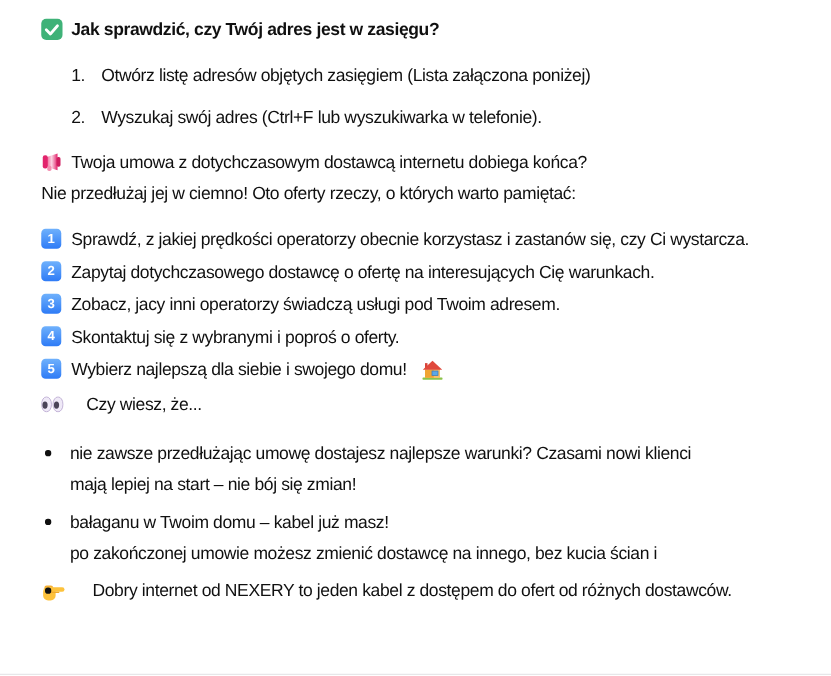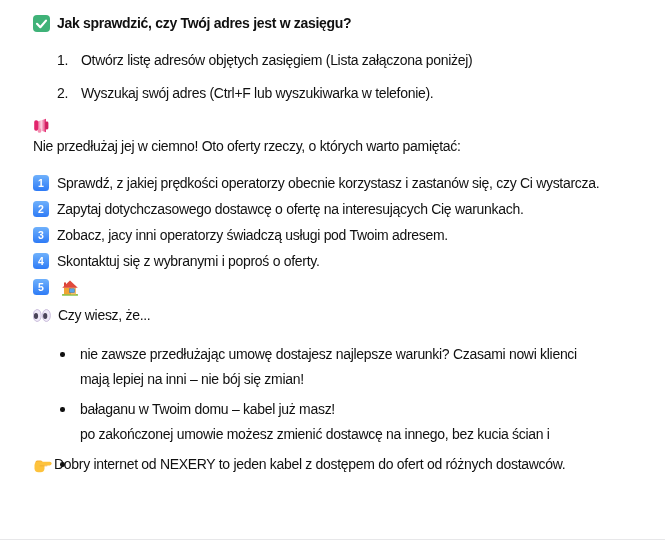--- a/index.html
+++ b/index.html
@@ -32,32 +32,32 @@
   .step{height:26px;gap:8px;}
   .keycap{
     width:16px;height:16px;border-radius:3.5px;flex:0 0 auto;
     background:linear-gradient(180deg,#6fb1fc,#2e7bf6);
     color:#fff;font-size:10.5px;font-weight:bold;letter-spacing:0;
     display:flex;align-items:center;justify-content:center;
   }
   .step .trail{margin-left:4px;}
 
   
-  .question{margin-top:2px;height:26px;gap:7px;text-align:center;}
+  .question{margin-top:2px;height:26px;gap:18px;text-align:center;}
 
   
   .facts{margin-top:14px;}
-  .fact{position:relative;margin-left:47px;margin-bottom:5px;line-height:25px;}
+  .fact{position:relative;margin-left:23px;margin-bottom:5px;line-height:25px;}
   .fact::before{
     content:"";position:absolute;left:-20px;top:10px;
     width:4.5px;height:4.5px;border-radius:50%;background:#101010;
   }
 
   
-  .footer{margin-top:4px;gap:2px;line-height:25px;}
+  .footer{margin-top:4px;gap:22px;line-height:25px;}
 
   
   .emoji-check{width:17px;height:17px;border-radius:4px;background:#3fb278;}
 </style>
 </head>
 <body>
 
 <div class="doc">
 
   <div class="row heading nowrap">
@@ -90,20 +90,21 @@
                 <stop offset="0.45" stop-color="#fbd3e2"></stop>
                 <stop offset="1" stop-color="#e2246c"></stop>
           </linearGradient>
             </defs>
           <polygon points="4.5,4.5 13,1.8 13,15.2 4.5,12.5" fill="url(#mgrad)"></polygon>
           <rect x="1.2" y="3.2" width="4" height="10.6" rx="1.8" fill="#e2246c"></rect>
           <rect x="12.2" y="4.6" width="3.2" height="7.8" rx="1.4" fill="#cf1e60"></rect>
           <rect x="4.8" y="11.5" width="3.4" height="4.3" rx="1.4" fill="#f48fb1"></rect>
         </svg>
       </span>
+      <span>Twoja umowa z dotychczasowym dostawcą internetu dobiega końca?</span>
     </div>
     <div class="nowrap">Nie przedłużaj jej w ciemno! Oto oferty rzeczy, o których warto pamiętać:</div>
   </div>
 
   <div class="steps">
     <div class="row step nowrap">
       <span class="emoji keycap">1</span>
       <span>Sprawdź, z jakiej prędkości operatorzy obecnie korzystasz i zastanów się, czy Ci wystarcza.</span>
     </div>
     <div class="row step nowrap">
@@ -113,20 +114,21 @@
     <div class="row step nowrap">
       <span class="emoji keycap">3</span>
       <span>Zobacz, jacy inni operatorzy świadczą usługi pod Twoim adresem.</span>
     </div>
     <div class="row step nowrap">
       <span class="emoji keycap">4</span>
       <span>Skontaktuj się z wybranymi i poproś o oferty.</span>
     </div>
     <div class="row step nowrap">
       <span class="emoji keycap">5</span>
+      <span>Wybierz najlepszą dla siebie i swojego domu!</span>
       <span class="emoji trail">
         <svg width="18" height="17" viewBox="0 0 18 17">
           <rect x="1" y="15" width="16" height="1.8" rx="0.6" fill="#8bc34a"></rect>
           <rect x="3" y="3.5" width="2" height="4.5" fill="#d84338"></rect>
           <rect x="3" y="8.5" width="12" height="6.8" fill="#f0a433"></rect>
           <rect x="10" y="8.5" width="5" height="6.8" fill="#f7c06b"></rect>
           <polygon points="9,1.5 16.8,8.7 1.2,8.7" fill="#e0493c"></polygon>
           <rect x="8.6" y="9.8" width="4.8" height="3.6" fill="#5aa7e8" stroke="#3f78b5" stroke-width="0.6"></rect>
         </svg>
       </span>
@@ -141,21 +143,21 @@
         <ellipse cx="3" cy="7" rx="2.1" ry="2.9" fill="#4a4458"></ellipse>
         <ellipse cx="12.2" cy="7" rx="2.1" ry="2.9" fill="#4a4458"></ellipse>
       </svg>
     </span>
     <span>Czy wiesz, że...</span>
   </div>
 
   <div class="facts">
     <div class="fact">
       <div class="nowrap">nie zawsze przedłużając umowę dostajesz najlepsze warunki? Czasami nowi klienci</div>
-      <div class="nowrap">mają lepiej na inni – nie bój się zmian!</div>
+      <div class="nowrap">mają lepiej na start – nie bój się zmian!</div>
     </div>
     <div class="fact">
       <div class="nowrap">bałaganu w Twoim domu – kabel już masz!</div>
       <div class="nowrap">po zakończonej umowie możesz zmienić dostawcę na innego, bez kucia ścian i</div>
     </div>
     <div class="fact">
     </div>
   </div>
 
   <div class="row footer nowrap">

